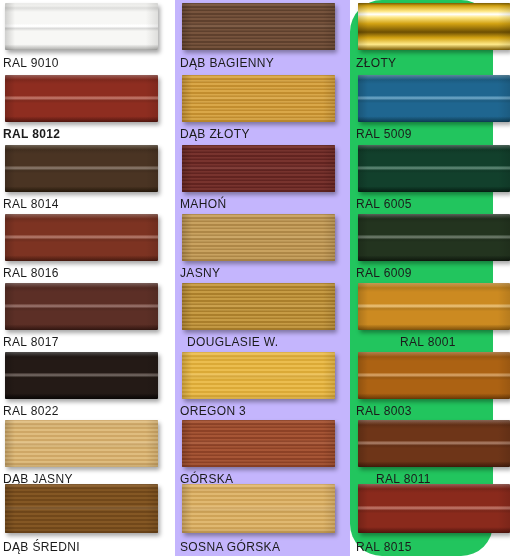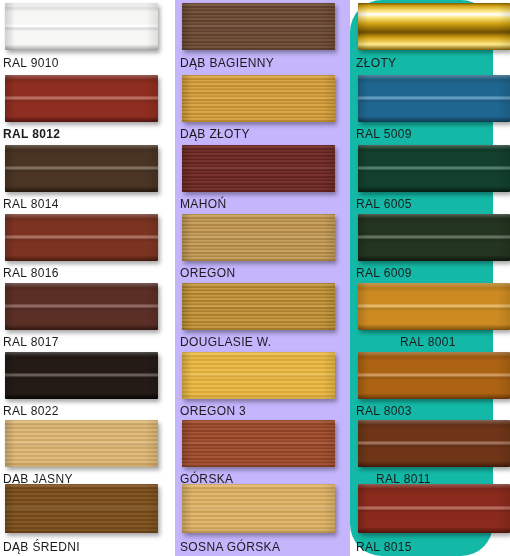--- a/index.html
+++ b/index.html
@@ -15,21 +15,21 @@
     width:510px;height:556px;
     display:flex;
   }
   .column{
     position:relative;
     height:556px;
     box-sizing:border-box;
   }
   .col-1{width:175px;background:#ffffff;}
   .col-2{width:175px;background:#c4b5fd;}
-  .col-3{width:143px;background:#14b8a6;border-radius:32px;}
+  .col-3{width:143px;background:#22c55e;border-radius:32px;}
 
   .swatch{
     position:relative;
     overflow:hidden;
     box-shadow:2px 3px 4px rgba(0,0,0,.35);
     border-radius:1px;
   }
   
   .swatch::after{
     content:"";
@@ -122,25 +122,25 @@
         <div class="grain" style="background-image: repeating-linear-gradient(rgb(173, 122, 33) 0px, rgb(208, 154, 55) 1px, rgb(232, 187, 98) 2px, rgb(208, 154, 55) 3px, rgb(173, 122, 33) 4px, rgb(208, 154, 55) 5px, rgb(232, 187, 98) 6px, rgb(173, 122, 33) 7px);"></div>
       </div>
       <div class="label" style="left: 5px; top: 127px;">DĄB ZŁOTY</div>
       <div class="swatch" title="MAHOŃ" style="position: absolute; left: 7px; top: 145px; width: 153px; height: 47px; background: rgb(109, 42, 38);">
         <div class="grain" style="background-image: repeating-linear-gradient(rgb(80, 25, 23) 0px, rgb(109, 42, 38) 1px, rgb(138, 65, 58) 2px, rgb(109, 42, 38) 3px, rgb(80, 25, 23) 4px, rgb(109, 42, 38) 5px, rgb(138, 65, 58) 6px, rgb(80, 25, 23) 7px);"></div>
       </div>
       <div class="label" style="left: 5px; top: 197px;">MAHOŃ</div>
       <div class="swatch" title="OCKER" style="position: absolute; left: 7px; top: 214px; width: 153px; height: 47px; background: rgb(188, 148, 81);">
         <div class="grain" style="background-image: repeating-linear-gradient(rgb(154, 116, 55) 0px, rgb(188, 148, 81) 1px, rgb(220, 184, 119) 2px, rgb(188, 148, 81) 3px, rgb(154, 116, 55) 4px, rgb(188, 148, 81) 5px, rgb(220, 184, 119) 6px, rgb(154, 116, 55) 7px);"></div>
       </div>
-      <div class="label" style="left: 5px; top: 266px;">OREGON</div>
+      <div class="label" style="left: 5px; top: 266px;">JASNY</div>
       <div class="swatch" title="DOUGLASIE W." style="position: absolute; left: 7px; top: 283px; width: 153px; height: 47px; background: rgb(185, 140, 52);">
         <div class="grain" style="background-image: repeating-linear-gradient(rgb(148, 107, 30) 0px, rgb(185, 140, 52) 1px, rgb(221, 179, 93) 2px, rgb(185, 140, 52) 3px, rgb(148, 107, 30) 4px, rgb(185, 140, 52) 5px, rgb(221, 179, 93) 6px, rgb(148, 107, 30) 7px);"></div>
       </div>
-      <div class="label" style="left: 5px; top: 335px;">DOUGLASIE W.</div>
+      <div class="label" style="left: 12px; top: 335px;">DOUGLASIE W.</div>
       <div class="swatch" title="OREGON 3" style="position: absolute; left: 7px; top: 352px; width: 153px; height: 47px; background: rgb(230, 180, 61);">
         <div class="grain fine" style="background-image: repeating-linear-gradient(rgb(196, 147, 42) 0px, rgb(230, 180, 61) 1px, rgb(246, 209, 119) 2px, rgb(230, 180, 61) 3px, rgb(196, 147, 42) 4px, rgb(230, 180, 61) 5px, rgb(246, 209, 119) 6px, rgb(196, 147, 42) 7px);"></div>
       </div>
       <div class="label" style="left: 5px; top: 404px;">OREGON 3</div>
       <div class="swatch" title="WIŚNIA" style="position: absolute; left: 7px; top: 420px; width: 153px; height: 47px; background: rgb(154, 74, 44);">
         <div class="grain" style="background-image: repeating-linear-gradient(rgb(122, 53, 29) 0px, rgb(154, 74, 44) 1px, rgb(185, 103, 67) 2px, rgb(154, 74, 44) 3px, rgb(122, 53, 29) 4px, rgb(154, 74, 44) 5px, rgb(185, 103, 67) 6px, rgb(122, 53, 29) 7px);"></div>
       </div>
       <div class="label" style="left: 5px; top: 472px;">GÓRSKA</div>
       <div class="swatch" title="SOSNA GÓRSKA" style="position: absolute; left: 7px; top: 484px; width: 153px; height: 49px; background: rgb(217, 173, 98);">
         <div class="grain fine" style="background-image: repeating-linear-gradient(rgb(184, 141, 66) 0px, rgb(217, 173, 98) 1px, rgb(240, 207, 145) 2px, rgb(217, 173, 98) 3px, rgb(184, 141, 66) 4px, rgb(217, 173, 98) 5px, rgb(240, 207, 145) 6px, rgb(184, 141, 66) 7px);"></div>

